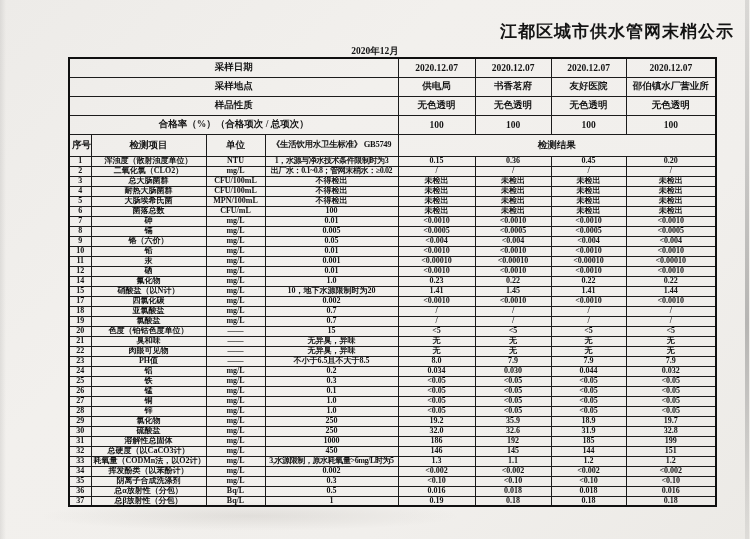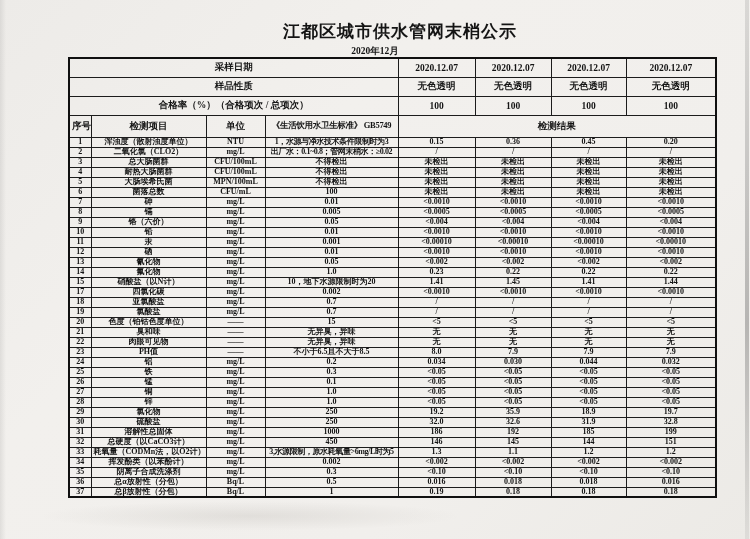--- a/index.html
+++ b/index.html
@@ -13,21 +13,21 @@
   }
   .edge-left{position:absolute;left:0;top:0;bottom:0;width:6px;
     background:linear-gradient(90deg,rgba(90,90,90,.12),rgba(0,0,0,0));}
   .edge-right{position:absolute;right:1px;top:0;bottom:0;width:4px;
     background:linear-gradient(180deg,rgba(110,110,110,.18),rgba(90,90,90,.38) 60%,rgba(120,120,120,.12));}
   .mottle{position:absolute;left:40px;bottom:8px;width:420px;height:30px;border-radius:50%;
     background:radial-gradient(closest-side,rgba(150,145,138,.18),rgba(150,145,138,0));}
   .title{
     position:absolute;top:20px;left:0;right:16px;
     padding-left:66px;
-    text-align:center;
+    text-align:right;
     font-size:17px;font-weight:bold;letter-spacing:1px;
   }
   .subtitle{
     position:absolute;top:45px;left:0;right:0;
     text-align:center;
     font-size:9.5px;font-weight:bold;
   }
   table.report{
     position:absolute;left:68px;top:57px;
     width:647px;
@@ -75,20 +75,27 @@
     </colgroup>
     <thead data-name="table-head">
         <tr class="sample-row" data-name="sample-info-row">
           <td data-name="sample-info-label" colspan="4">采样日期</td>
           <td data-name="sample-info-value">2020.12.07</td>
           <td data-name="sample-info-value">2020.12.07</td>
           <td data-name="sample-info-value">2020.12.07</td>
           <td data-name="sample-info-value">2020.12.07</td>
         </tr>
         <tr class="sample-row" data-name="sample-info-row">
+          <td data-name="sample-info-label" colspan="4">采样地点</td>
+          <td data-name="sample-info-value">供电局</td>
+          <td data-name="sample-info-value">书香茗府</td>
+          <td data-name="sample-info-value">友好医院</td>
+          <td data-name="sample-info-value">邵伯镇水厂营业所</td>
+        </tr>
+        <tr class="sample-row" data-name="sample-info-row">
           <td data-name="sample-info-label" colspan="4">样品性质</td>
           <td data-name="sample-info-value">无色透明</td>
           <td data-name="sample-info-value">无色透明</td>
           <td data-name="sample-info-value">无色透明</td>
           <td data-name="sample-info-value">无色透明</td>
         </tr>
         <tr class="sample-row" data-name="sample-info-row">
           <td data-name="sample-info-label" colspan="4">合格率（%）（合格项次 / 总项次）</td>
           <td data-name="sample-info-value">100</td>
           <td data-name="sample-info-value">100</td>
@@ -218,30 +225,20 @@
           <td class="c" data-name="row-index">12</td>
           <td class="l" data-name="item-name">硒</td>
           <td class="c" data-name="unit">mg/L</td>
           <td class="c" data-name="standard-limit">0.01</td>
           <td class="c" data-name="result-value">&lt;0.0010</td>
           <td class="c" data-name="result-value">&lt;0.0010</td>
           <td class="c" data-name="result-value">&lt;0.0010</td>
           <td class="c" data-name="result-value">&lt;0.0010</td>
         </tr>
         <tr class="data-row" data-name="table-row">
-          <td class="c" data-name="row-index">13</td>
-          <td class="l" data-name="item-name">氰化物</td>
-          <td class="c" data-name="unit">mg/L</td>
-          <td class="c" data-name="standard-limit">0.05</td>
-          <td class="c" data-name="result-value">&lt;0.002</td>
-          <td class="c" data-name="result-value">&lt;0.002</td>
-          <td class="c" data-name="result-value">&lt;0.002</td>
-          <td class="c" data-name="result-value">&lt;0.002</td>
-        </tr>
-        <tr class="data-row" data-name="table-row">
           <td class="c" data-name="row-index">14</td>
           <td class="l" data-name="item-name">氟化物</td>
           <td class="c" data-name="unit">mg/L</td>
           <td class="c" data-name="standard-limit">1.0</td>
           <td class="c" data-name="result-value">0.23</td>
           <td class="c" data-name="result-value">0.22</td>
           <td class="c" data-name="result-value">0.22</td>
           <td class="c" data-name="result-value">0.22</td>
         </tr>
         <tr class="data-row" data-name="table-row">

